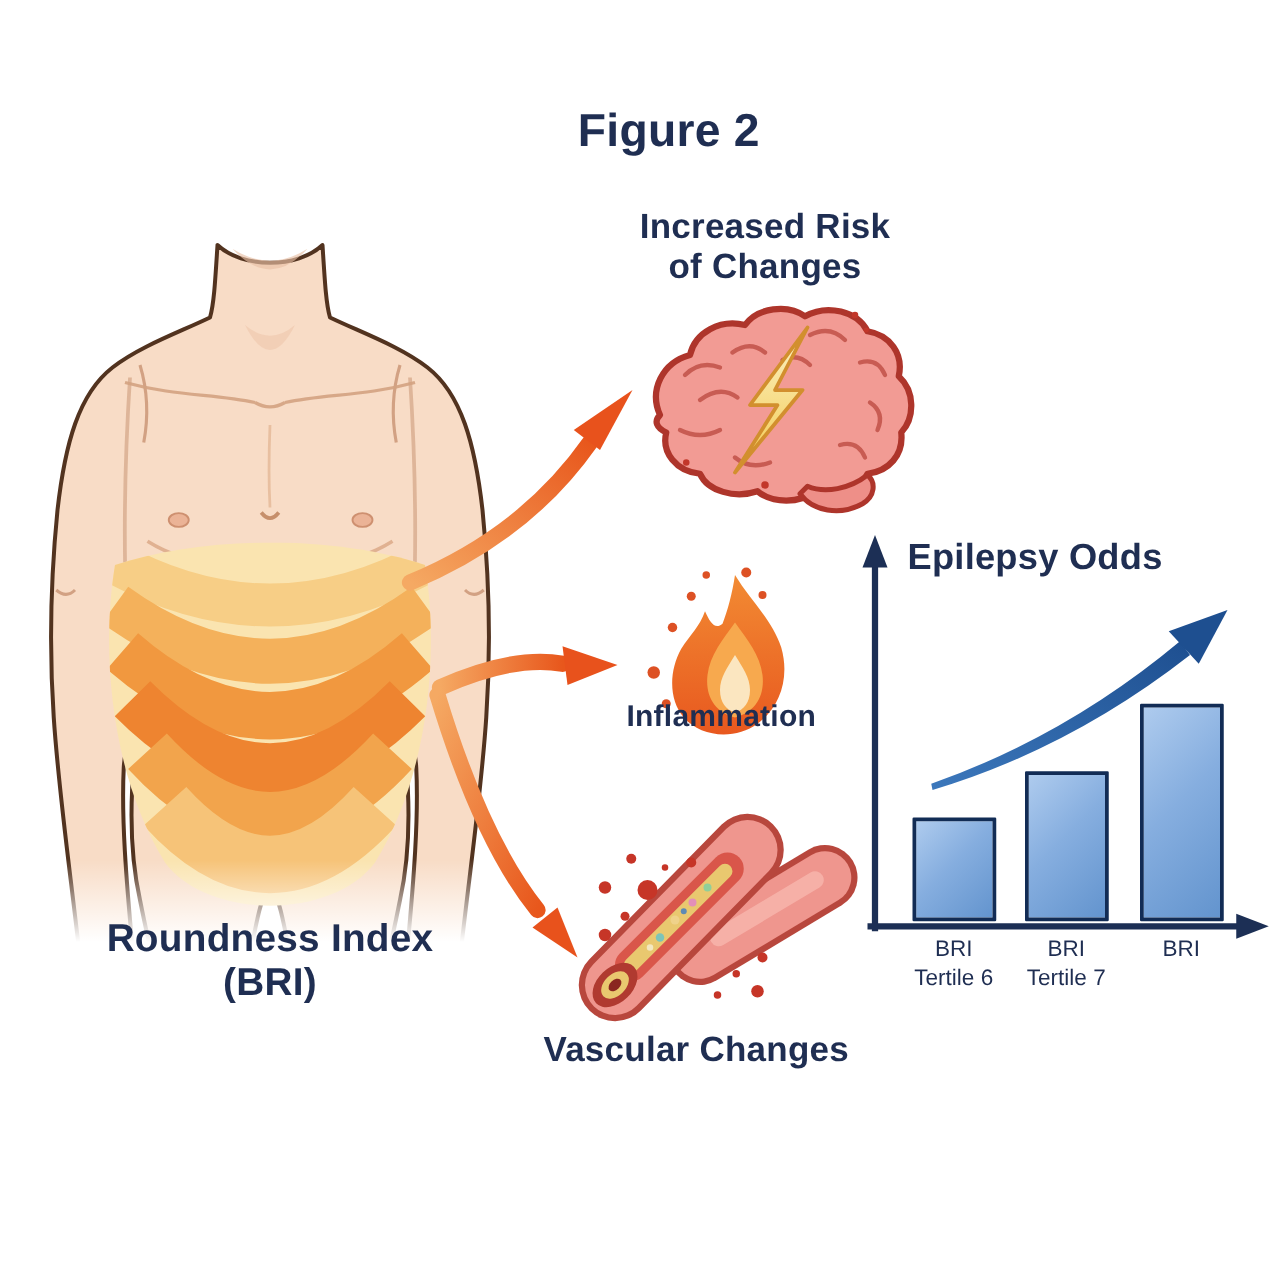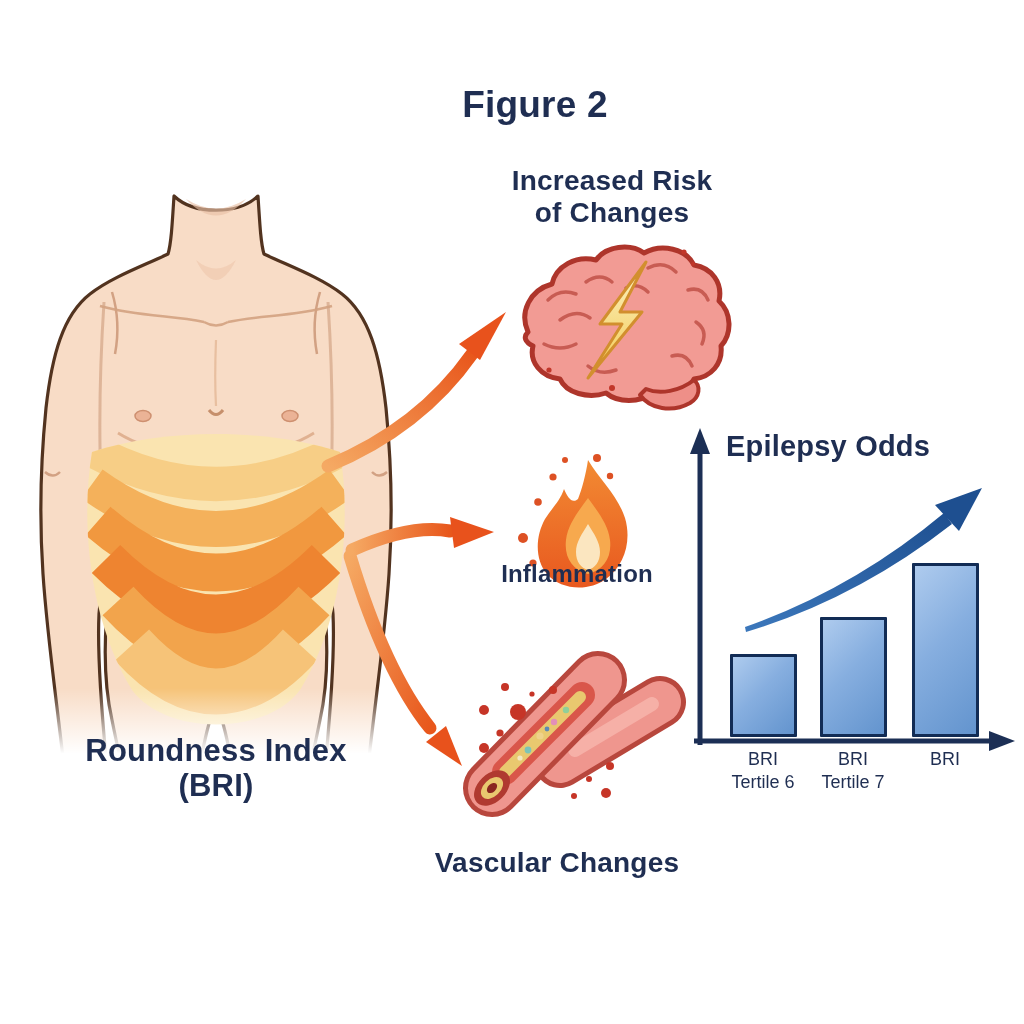--- a/index.html
+++ b/index.html
@@ -8,21 +8,21 @@
     font-family:"Liberation Sans",sans-serif;overflow:hidden;
   }
   .art{position:absolute;inset:0;width:1024px;height:1024px;}
   .label{
     position:absolute;color:#1F2E52;font-weight:700;text-align:center;
     line-height:1.16;letter-spacing:.2px;
   }
   .figure-title{left:403px;top:84px;width:264px;font-size:37px;font-weight:700;}
   .epilepsy-label{left:452px;top:165px;width:320px;font-size:28px;}
   .inflammation-label{left:427px;top:560px;width:300px;font-size:24px;}
-  .vascular-label{left:397px;top:824px;width:320px;font-size:28px;margin-top:23px;}
+  .vascular-label{left:397px;top:824px;width:320px;font-size:28px;}
   .bri-label{left:46px;top:733px;width:340px;font-size:31px;line-height:1.13;}
   .chart-title{left:726px;top:418px;width:220px;font-size:29px;text-align:left;margin-top:12px;}
   .bars{position:absolute;left:700px;top:433px;width:313px;height:306px;}
   .bar{
     position:absolute;bottom:2px;width:67px;height:0;
     background:linear-gradient(135deg,#AECBEE 0%,#86AEDF 45%,#6394CE 100%);
     border:3px solid #122C55;border-radius:1px;box-sizing:border-box;
   }
   .bar.b0{left:30px;}
   .bar.b1{left:120px;}

